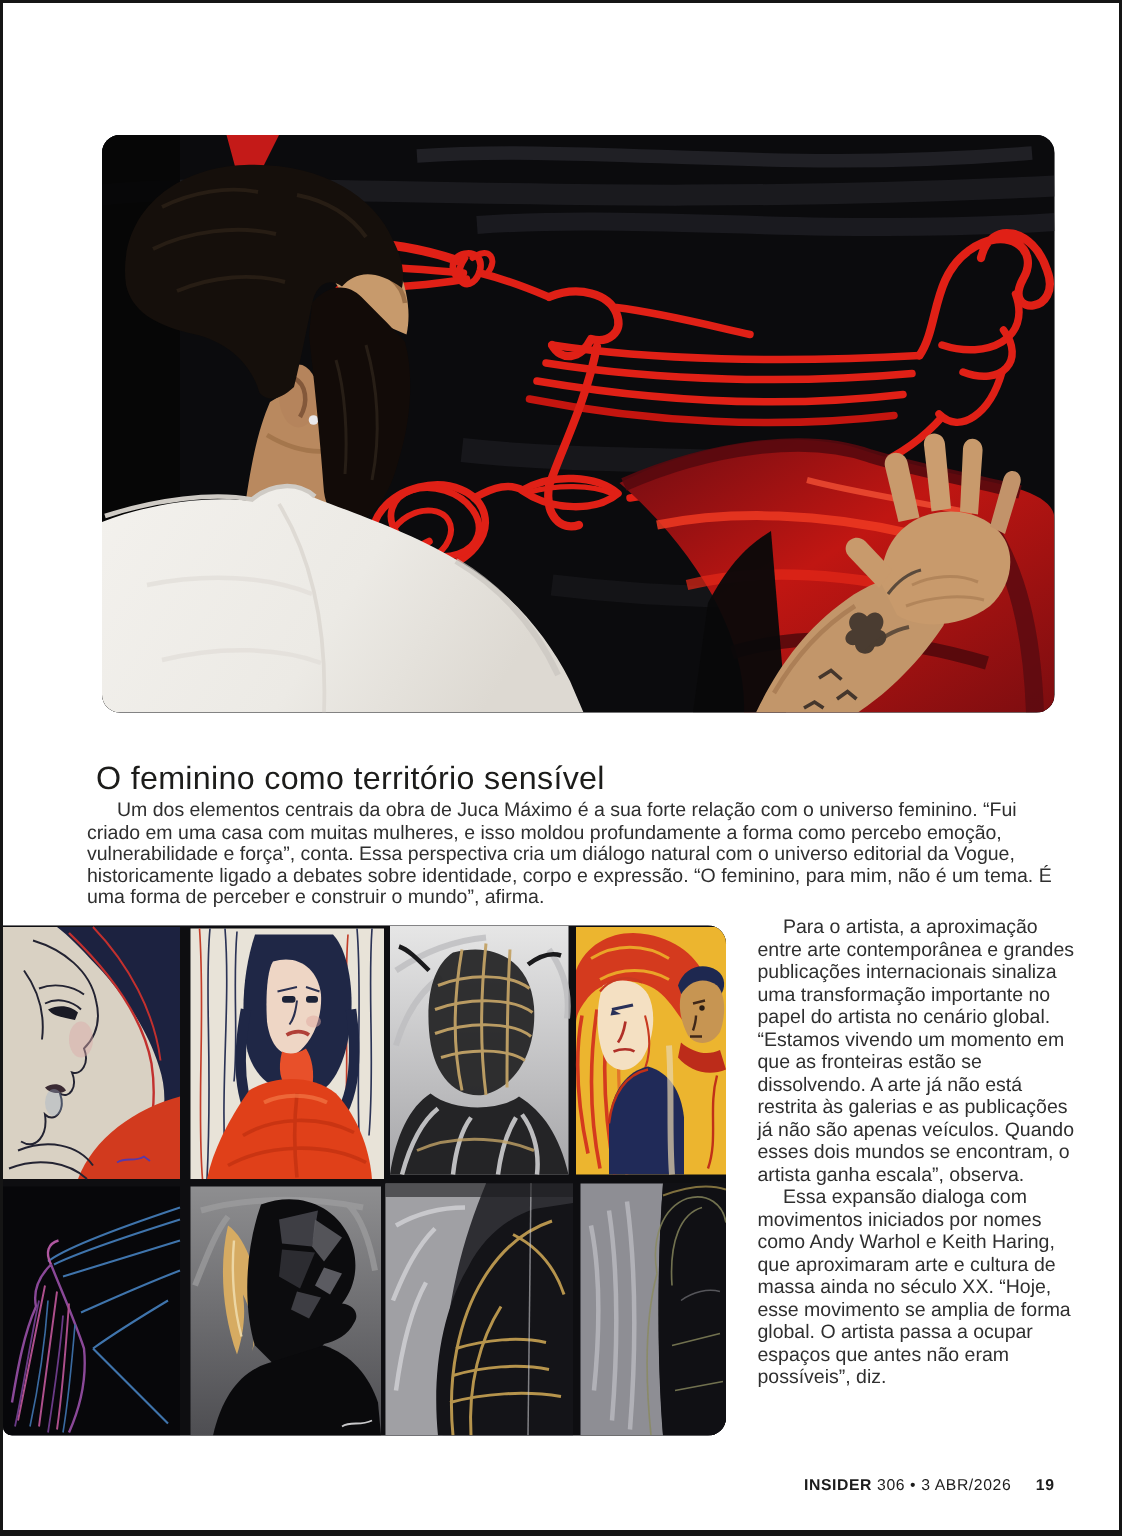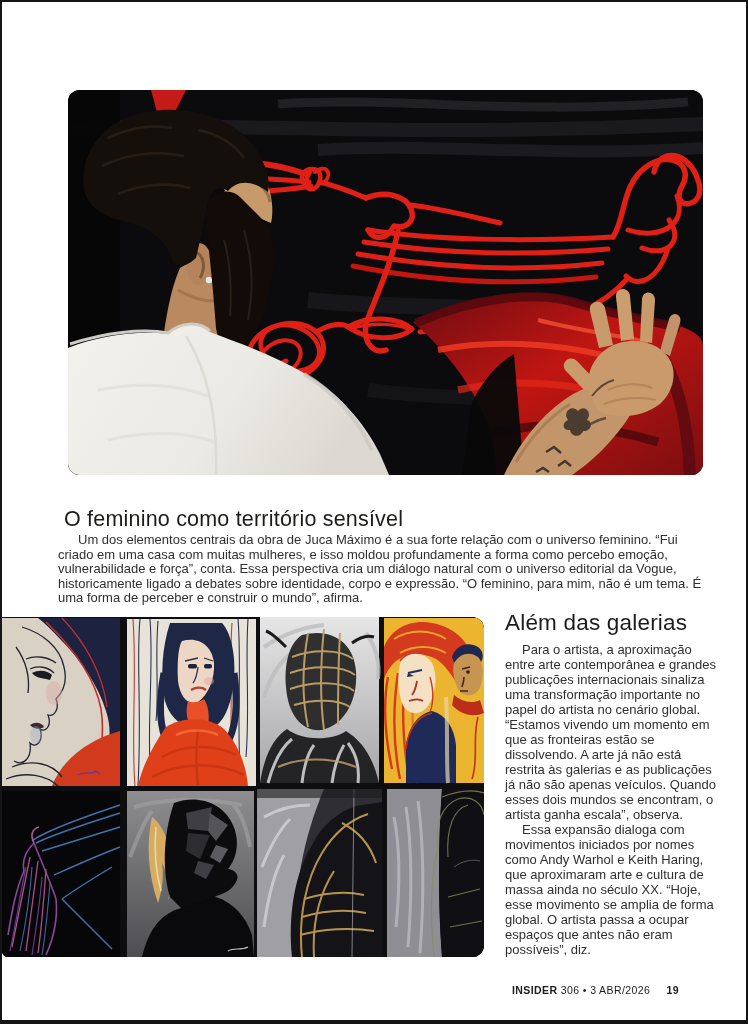--- a/index.html
+++ b/index.html
@@ -37,21 +37,21 @@
   }
   .h2{
     font-size:22.5px;line-height:25px;font-weight:500;
     color:#1c1c1a;letter-spacing:.2px;margin:0 0 7px 0;
   }
   .col-right p{
     margin:0;font-size:13px;line-height:15px;color:#2f2f2f;
     text-indent:17px;hyphens:none;-webkit-hyphens:none;
   }
   .footer{
-    position:absolute;left:424px;top:984px;width:255px;
+    position:absolute;left:448px;top:984px;width:255px;
     text-align:right;font-size:10.5px;letter-spacing:.4px;color:#1c1c1c;
     white-space:nowrap;
   }
   .footer .b{font-weight:700;}
   .footer .pagenum{font-weight:700;margin-left:13px;}
 </style>
 </head>
 <body>
 
 <div class="page">
@@ -319,21 +319,20 @@
           <path d="M446,240 C444,210 452,192 466,188"></path>
           <path d="M446,280 L478,272 M448,310 L480,304"></path>
         </g>
         <path d="M440,180 C456,174 470,172 482,176" stroke="#b09a50" stroke-width="1.3" fill="none" opacity="0.7"></path>
         <path d="M452,250 C460,244 470,242 478,244" stroke="#55555a" stroke-width="1" fill="none"></path>
       </g>
     </svg>
   </div>
 
   <div class="col-right">
-    <h2 class="h2">Além das galerias</h2>
     <p>Para o artista, a aproximação entre arte contemporânea e grandes publicações internacionais sinaliza uma transformação importante no papel do artista no cenário global. “Estamos vivendo um momento em que as fronteiras estão se dissolvendo. A arte já não está restrita às galerias e as publicações já não são apenas veículos. Quando esses dois mundos se encontram, o artista ganha escala”, observa.</p>
     <p>Essa expansão dialoga com movimentos iniciados por nomes como Andy Warhol e Keith Haring, que aproximaram arte e cultura de massa ainda no século XX. “Hoje, esse movimento se amplia de forma global. O artista passa a ocupar espaços que antes não eram possíveis”, diz.</p>
   </div>
 
   <div class="footer">
     <span class="b">INSIDER</span>
     <span>306 • 3 ABR/2026</span>
     <span class="pagenum">19</span>
   </div>
 

